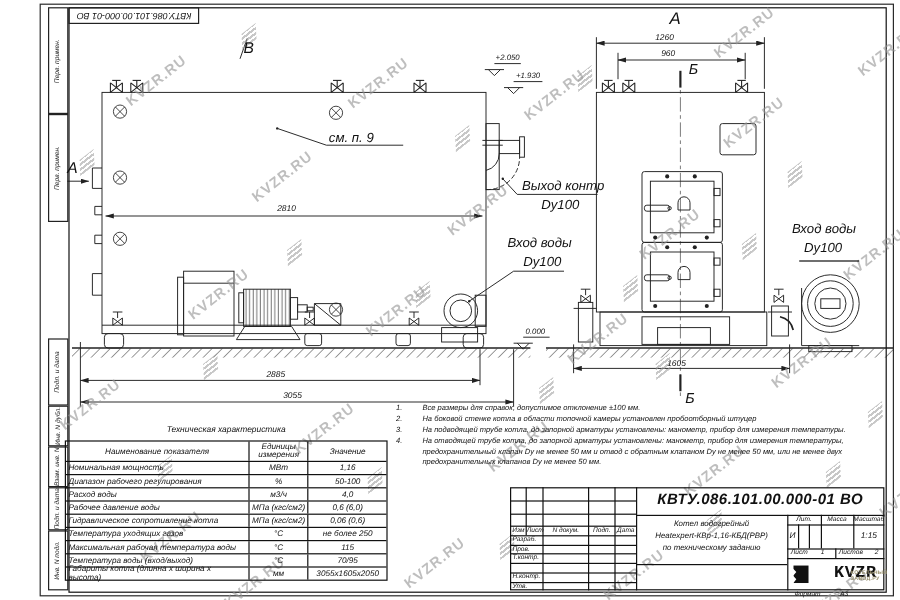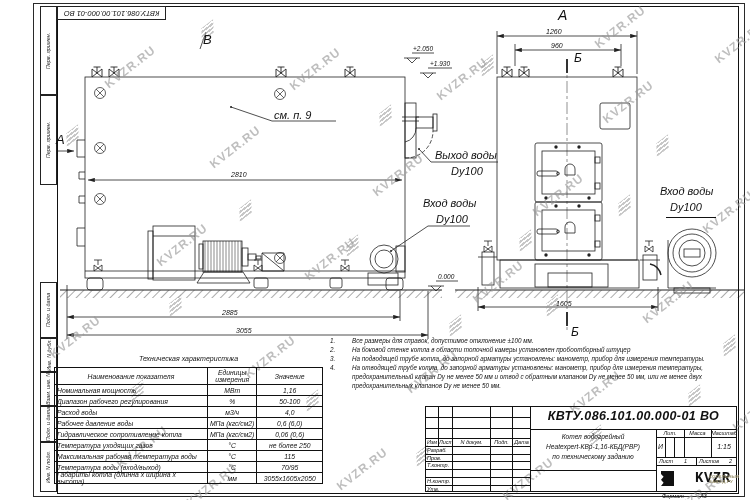--- a/index.html
+++ b/index.html
@@ -307,21 +307,21 @@
 
   <span class="t" style="left:203px;top:33px;font-size:13px">В</span>
   <span class="t" style="left:56px;top:133px;font-size:13px">А</span>
   <span class="t" style="left:274px;top:110px;font-size:11px">см. п. 9</span>
   <span class="t" style="left:231px;top:171px;font-size:7px">2810</span>
   <span class="t" style="left:222px;top:309px;font-size:7px">2885</span>
   <span class="t" style="left:236px;top:327px;font-size:7px">3055</span>
   <span class="t" style="left:413px;top:46px;font-size:6.5px">+2.050</span>
   <span class="t" style="left:430px;top:61px;font-size:6.5px">+1.930</span>
   <span class="t" style="left:438px;top:274px;font-size:6.5px">0.000</span>
-  <span class="t" style="left:435px;top:150px;font-size:11px">Выход воды</span>
+  <span class="t" style="left:435px;top:150px;font-size:11px">Выход контр</span>
   <span class="t" style="left:451px;top:166px;font-size:11px">Dy100</span>
   <span class="t" style="left:423px;top:198px;font-size:11px">Вход воды</span>
   <span class="t" style="left:436px;top:214px;font-size:11px">Dy100</span>
   <span class="t" style="left:558px;top:8px;font-size:14px">А</span>
   <span class="t" style="left:546px;top:28px;font-size:7px">1260</span>
   <span class="t" style="left:551px;top:42px;font-size:7px">960</span>
   <span class="t" style="left:574px;top:52px;font-size:12px">Б</span>
   <span class="t" style="left:571px;top:326px;font-size:12px">Б</span>
   <span class="t" style="left:660px;top:186px;font-size:11px">Вход воды</span>
   <span class="t" style="left:670px;top:202px;font-size:11px">Dy100</span>

